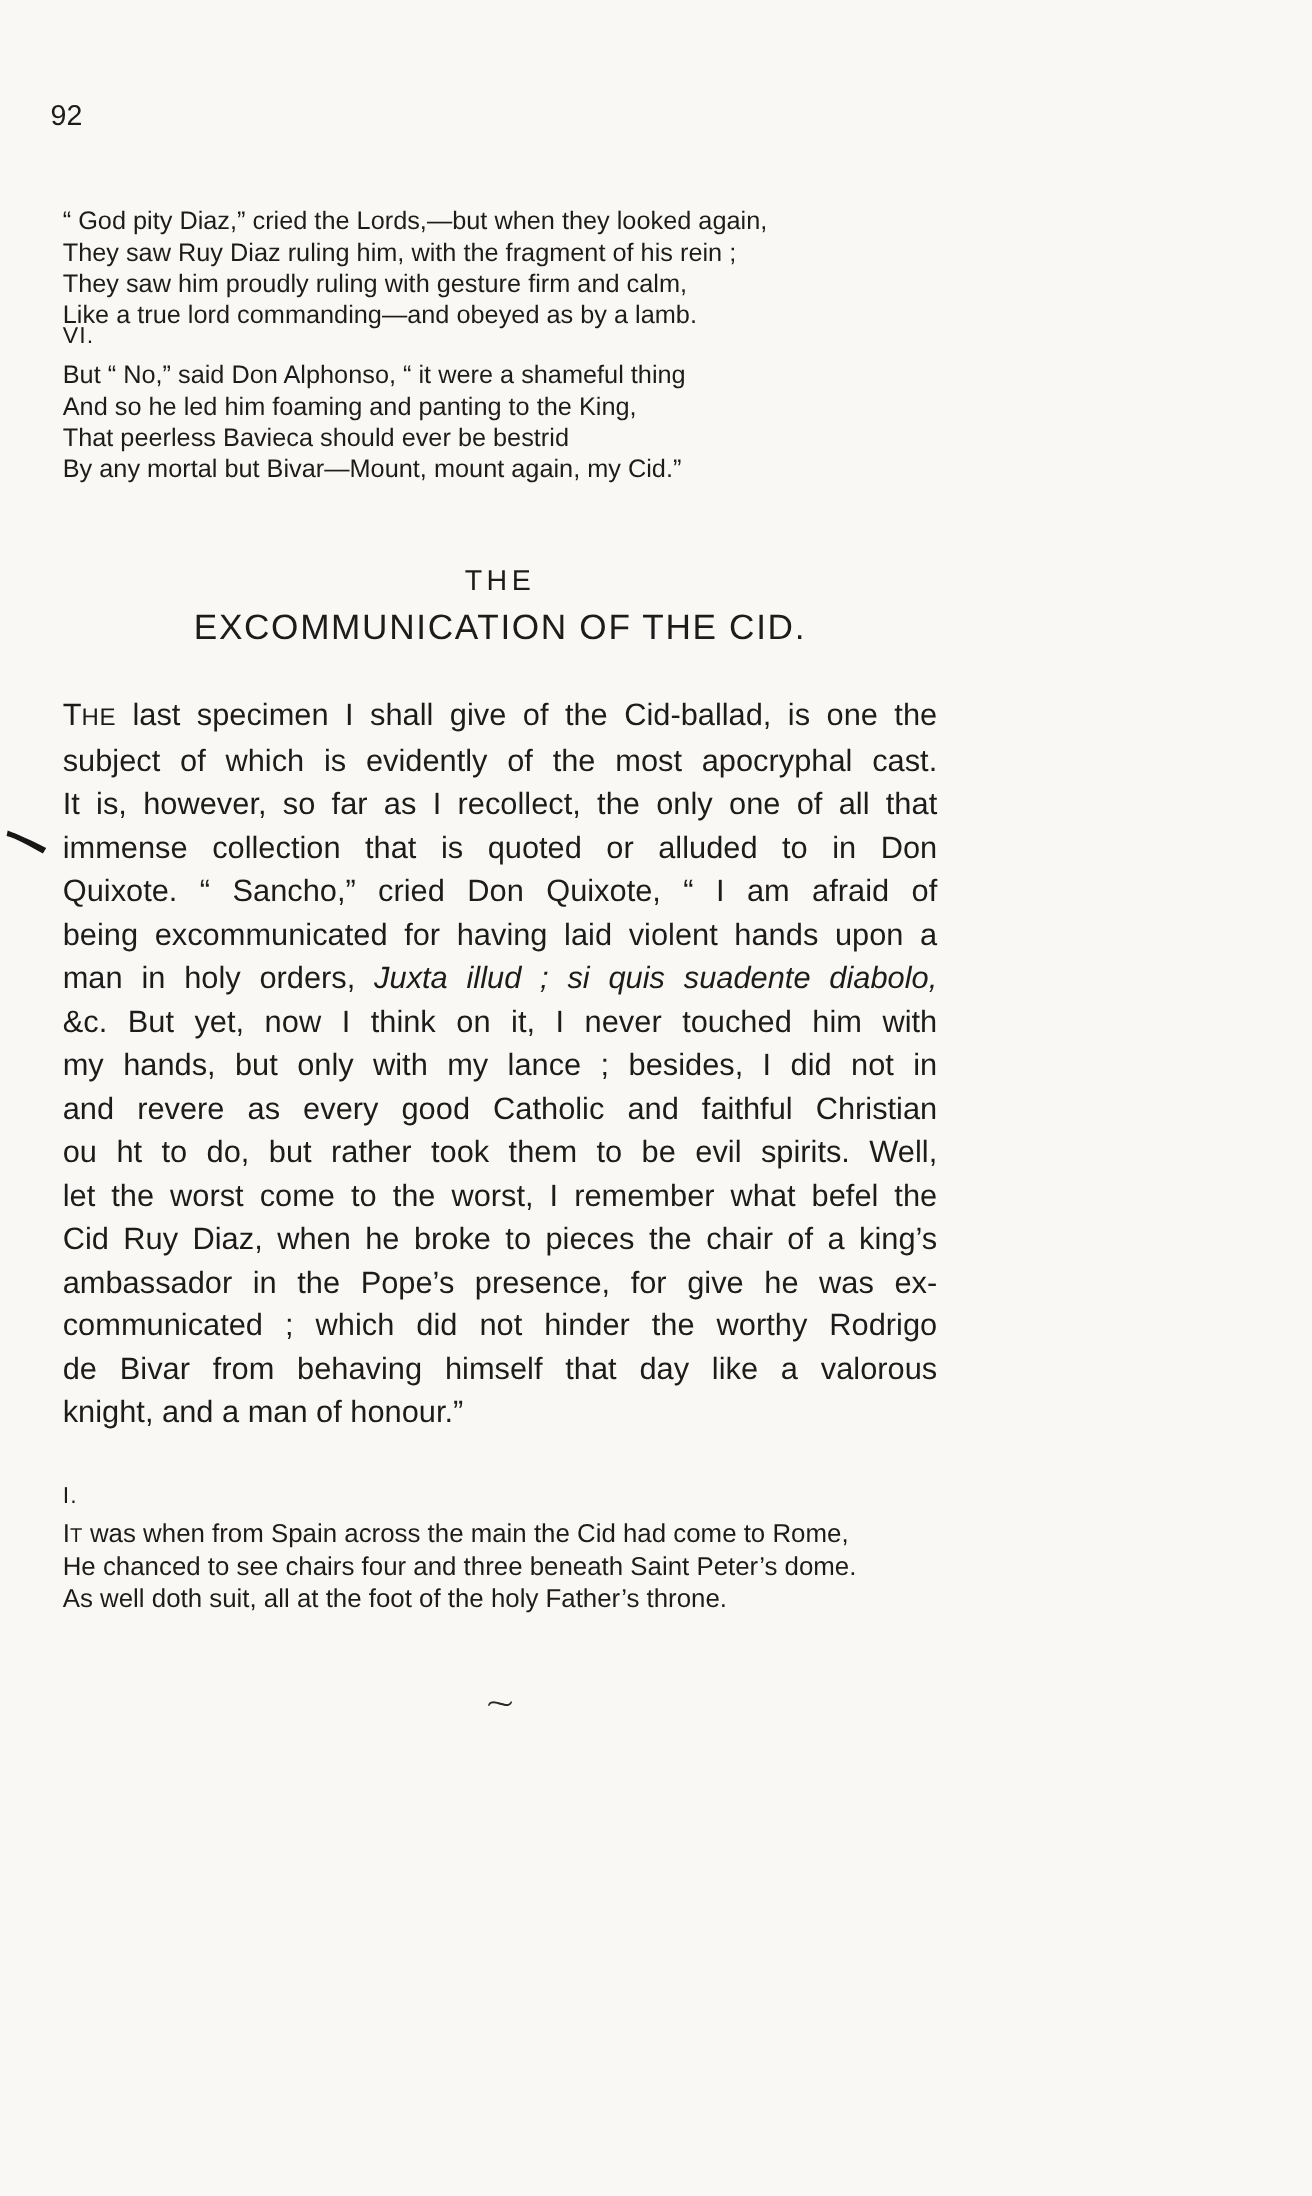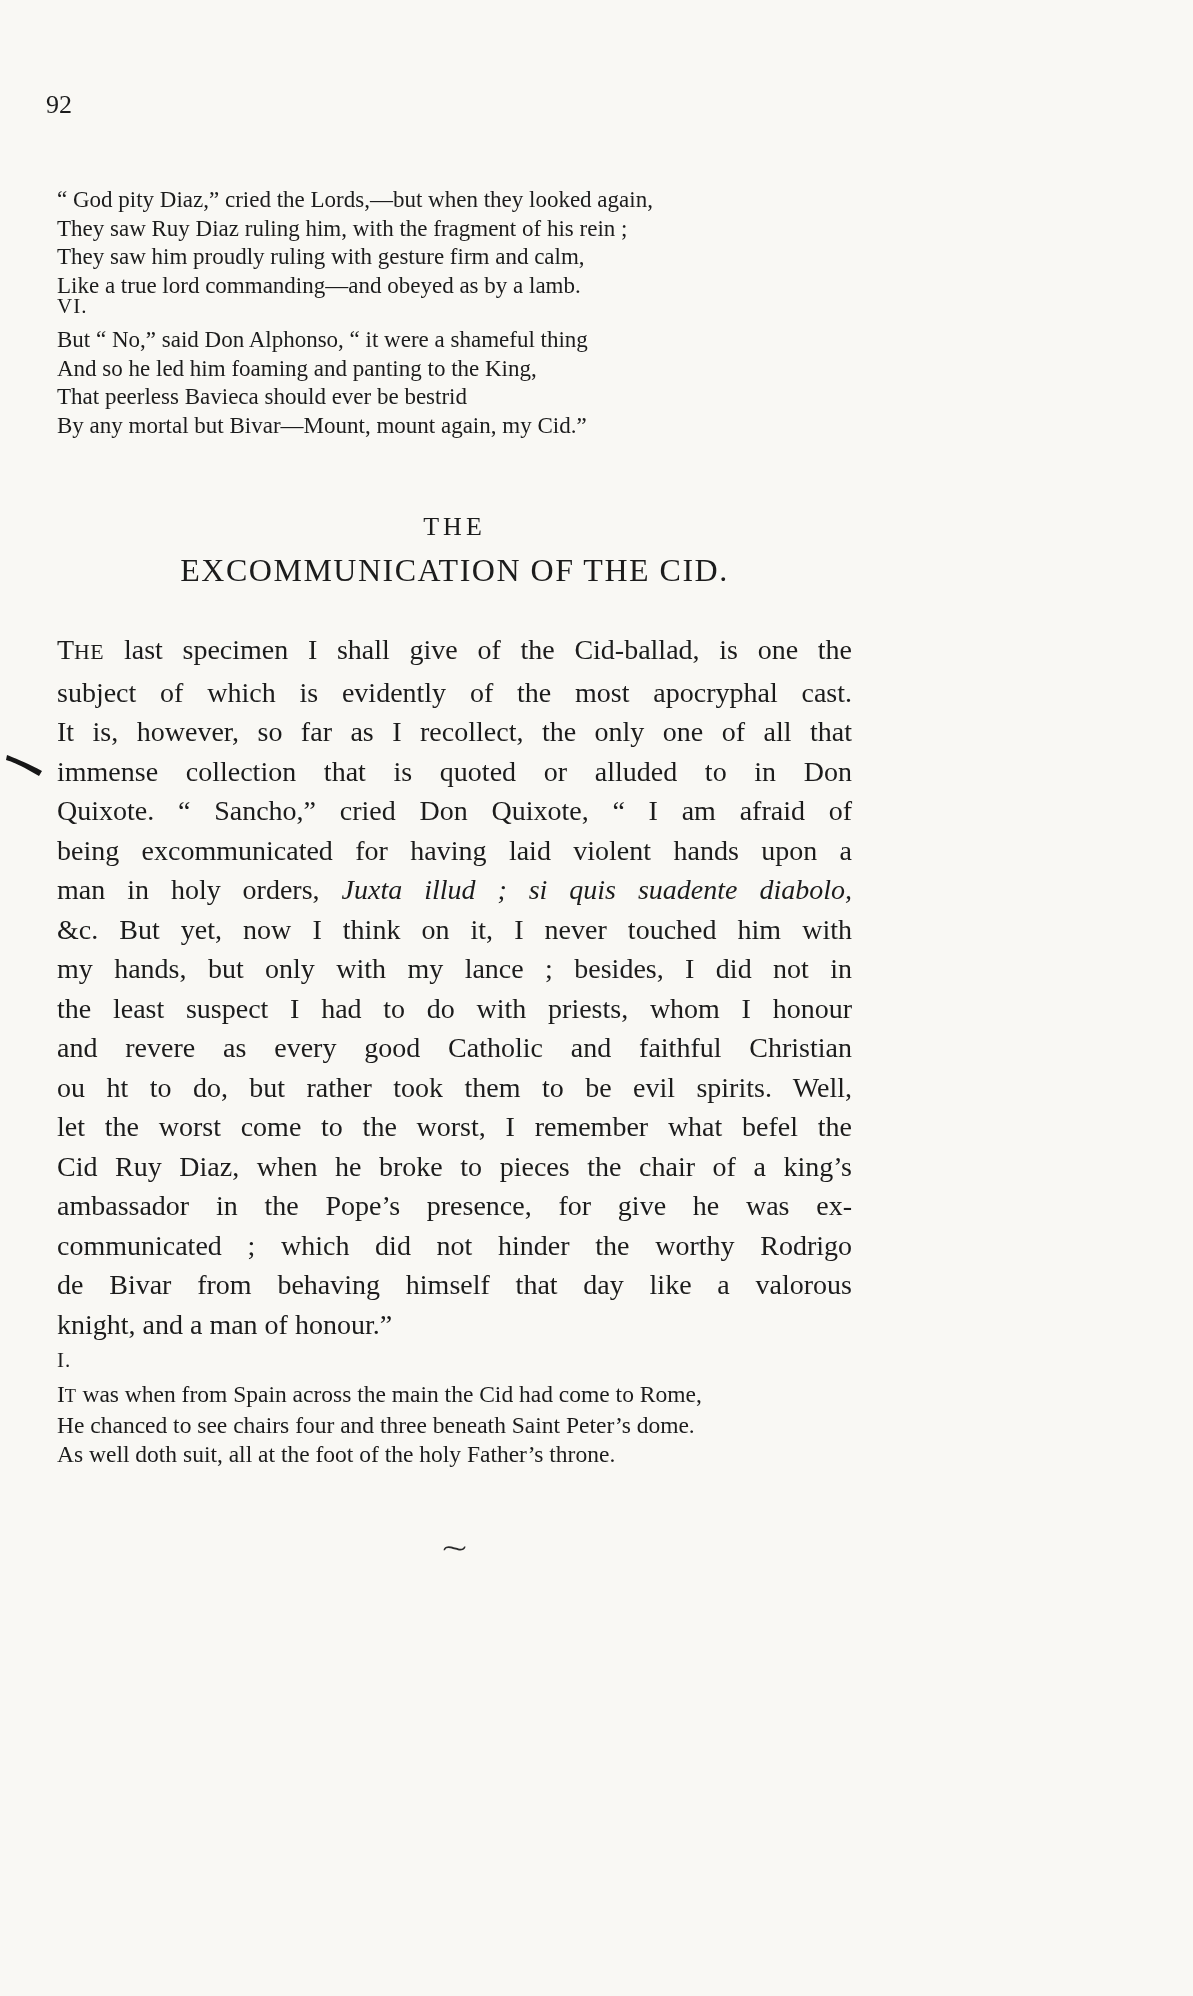--- a/index.html
+++ b/index.html
@@ -2,21 +2,21 @@
 <html><head>
 <meta charset="utf-8">
 <style>
   * { box-sizing: border-box; }
   html, body { margin: 0; padding: 0; background: #f9f8f4; }
   .page {
     position: relative;
     width: 1193px;
     height: 1996px;
     background: #f9f8f4;
-    font-family: Liberation Serif, serif;
+    font-family: Liberation Sans, sans-serif;
     color: #1c1c1c;
     overflow: hidden;
   }
   .page-number {
     position: absolute;
     left: 46px;
     top: 90px;
     font-size: 26px;
   }
   .running-header {
@@ -137,21 +137,20 @@
   <div class="prose">
       <div class="line"><span>T</span><span class="sc">HE</span><span> last specimen I shall give of the Cid-ballad, is one the</span></div>
       <div class="line"><span>subject of which is evidently of the most apocryphal cast.</span></div>
       <div class="line"><span>It is, however, so far as I recollect, the only one of all that</span></div>
       <div class="line"><span>immense collection that is quoted or alluded to in Don</span></div>
       <div class="line"><span>Quixote.  “ Sancho,” cried Don Quixote, “ I am afraid of</span></div>
       <div class="line"><span>being excommunicated for having laid violent hands upon a</span></div>
       <div class="line"><span>man in holy orders, </span><span class="it">Juxta illud ; si quis suadente diabolo,</span></div>
       <div class="line"><span>&amp;c.  But yet, now I think on it, I never touched him with</span></div>
       <div class="line"><span>my hands, but only with my lance ; besides, I did not in</span></div>
-      <div class="line"><span>the least suspect I had to do with priests, whom I honour</span></div>
       <div class="line"><span>and revere as every good Catholic and faithful Christian</span></div>
       <div class="line"><span>ou ht to do, but rather took them to be evil spirits.  Well,</span></div>
       <div class="line"><span>let the worst come to the worst, I remember what befel the</span></div>
       <div class="line"><span>Cid Ruy Diaz, when he broke to pieces the chair of a king’s</span></div>
       <div class="line"><span>ambassador in the Pope’s presence, for give he was ex-</span></div>
       <div class="line"><span>communicated ; which did not hinder the worthy Rodrigo</span></div>
       <div class="line"><span>de Bivar from behaving himself that day like a valorous</span></div>
       <div class="line last"><span>knight, and a man of honour.”</span></div>
     </div>
 

